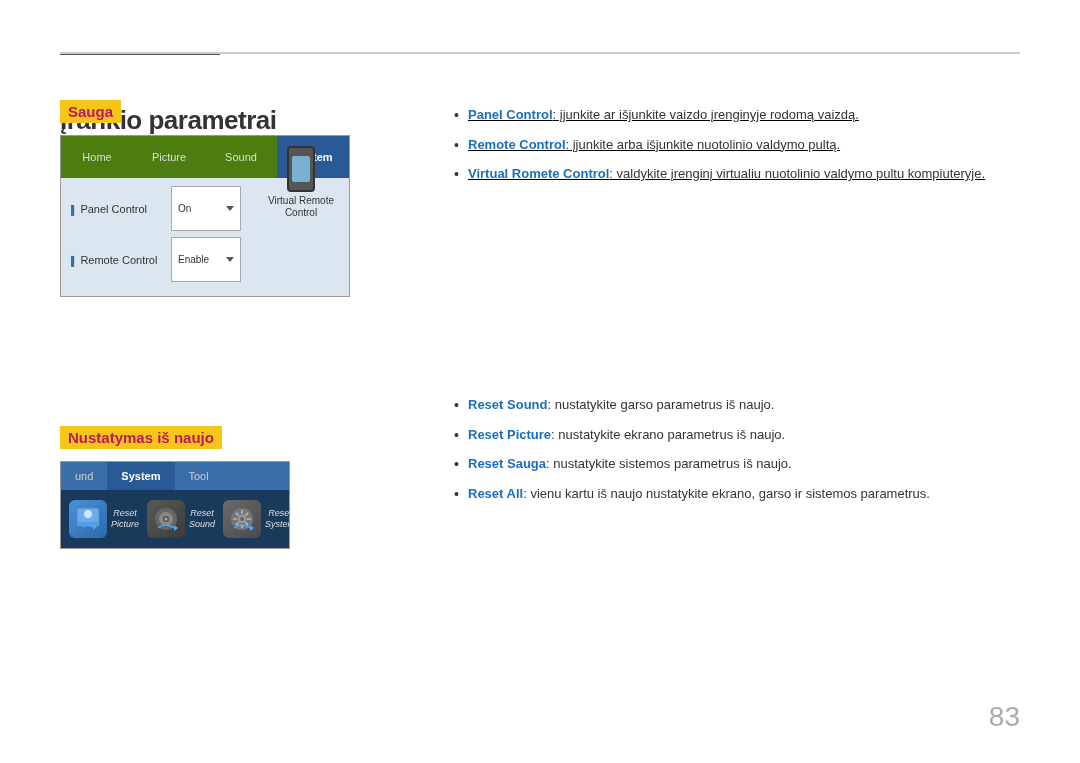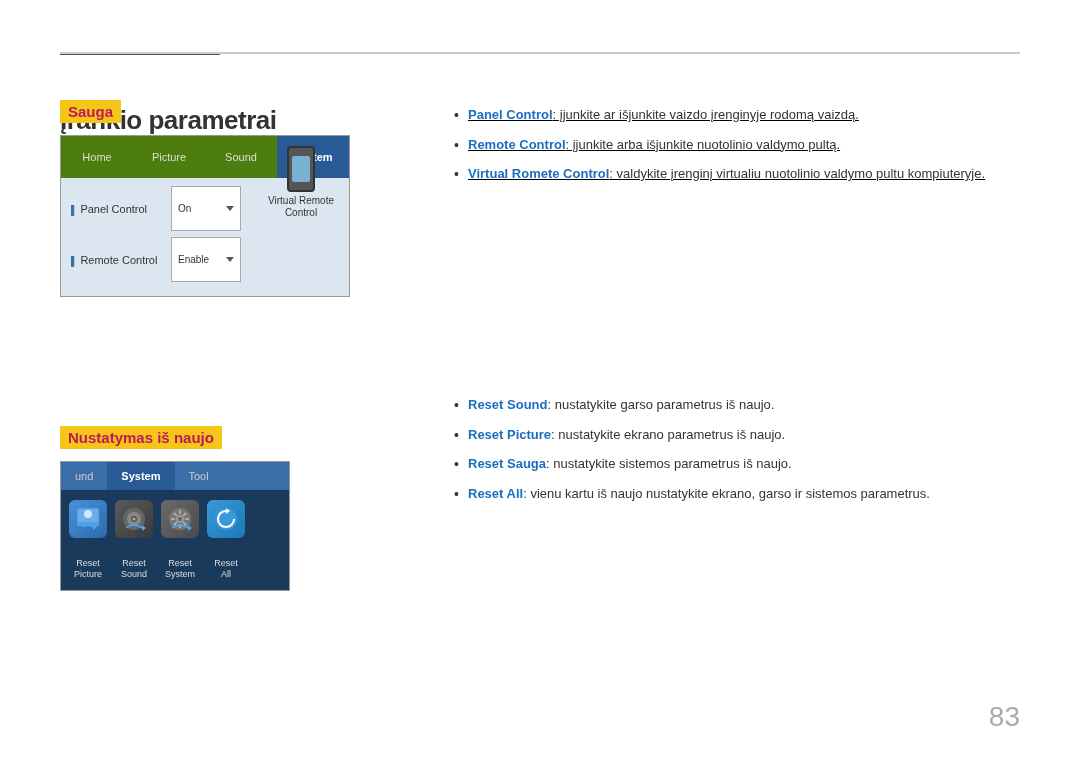--- a/index.html
+++ b/index.html
@@ -250,23 +250,24 @@
     .mini-ui2-body {
       background: #1a3a5c;
       padding: 10px 8px;
       display: flex;
       gap: 8px;
       align-items: flex-end;
     }
 
     .reset-item {
       display: flex;
-      flex-direction: column;
-      align-items: center;
-      gap: 20px;
+      flex-direction: row;
+      align-items: center;
+      gap: 4px;
+      font-style: italic;
     }
 
     .reset-icon {
       width: 38px;
       height: 38px;
       border-radius: 6px;
       display: flex;
       align-items: center;
       justify-content: center;
       position: relative;

